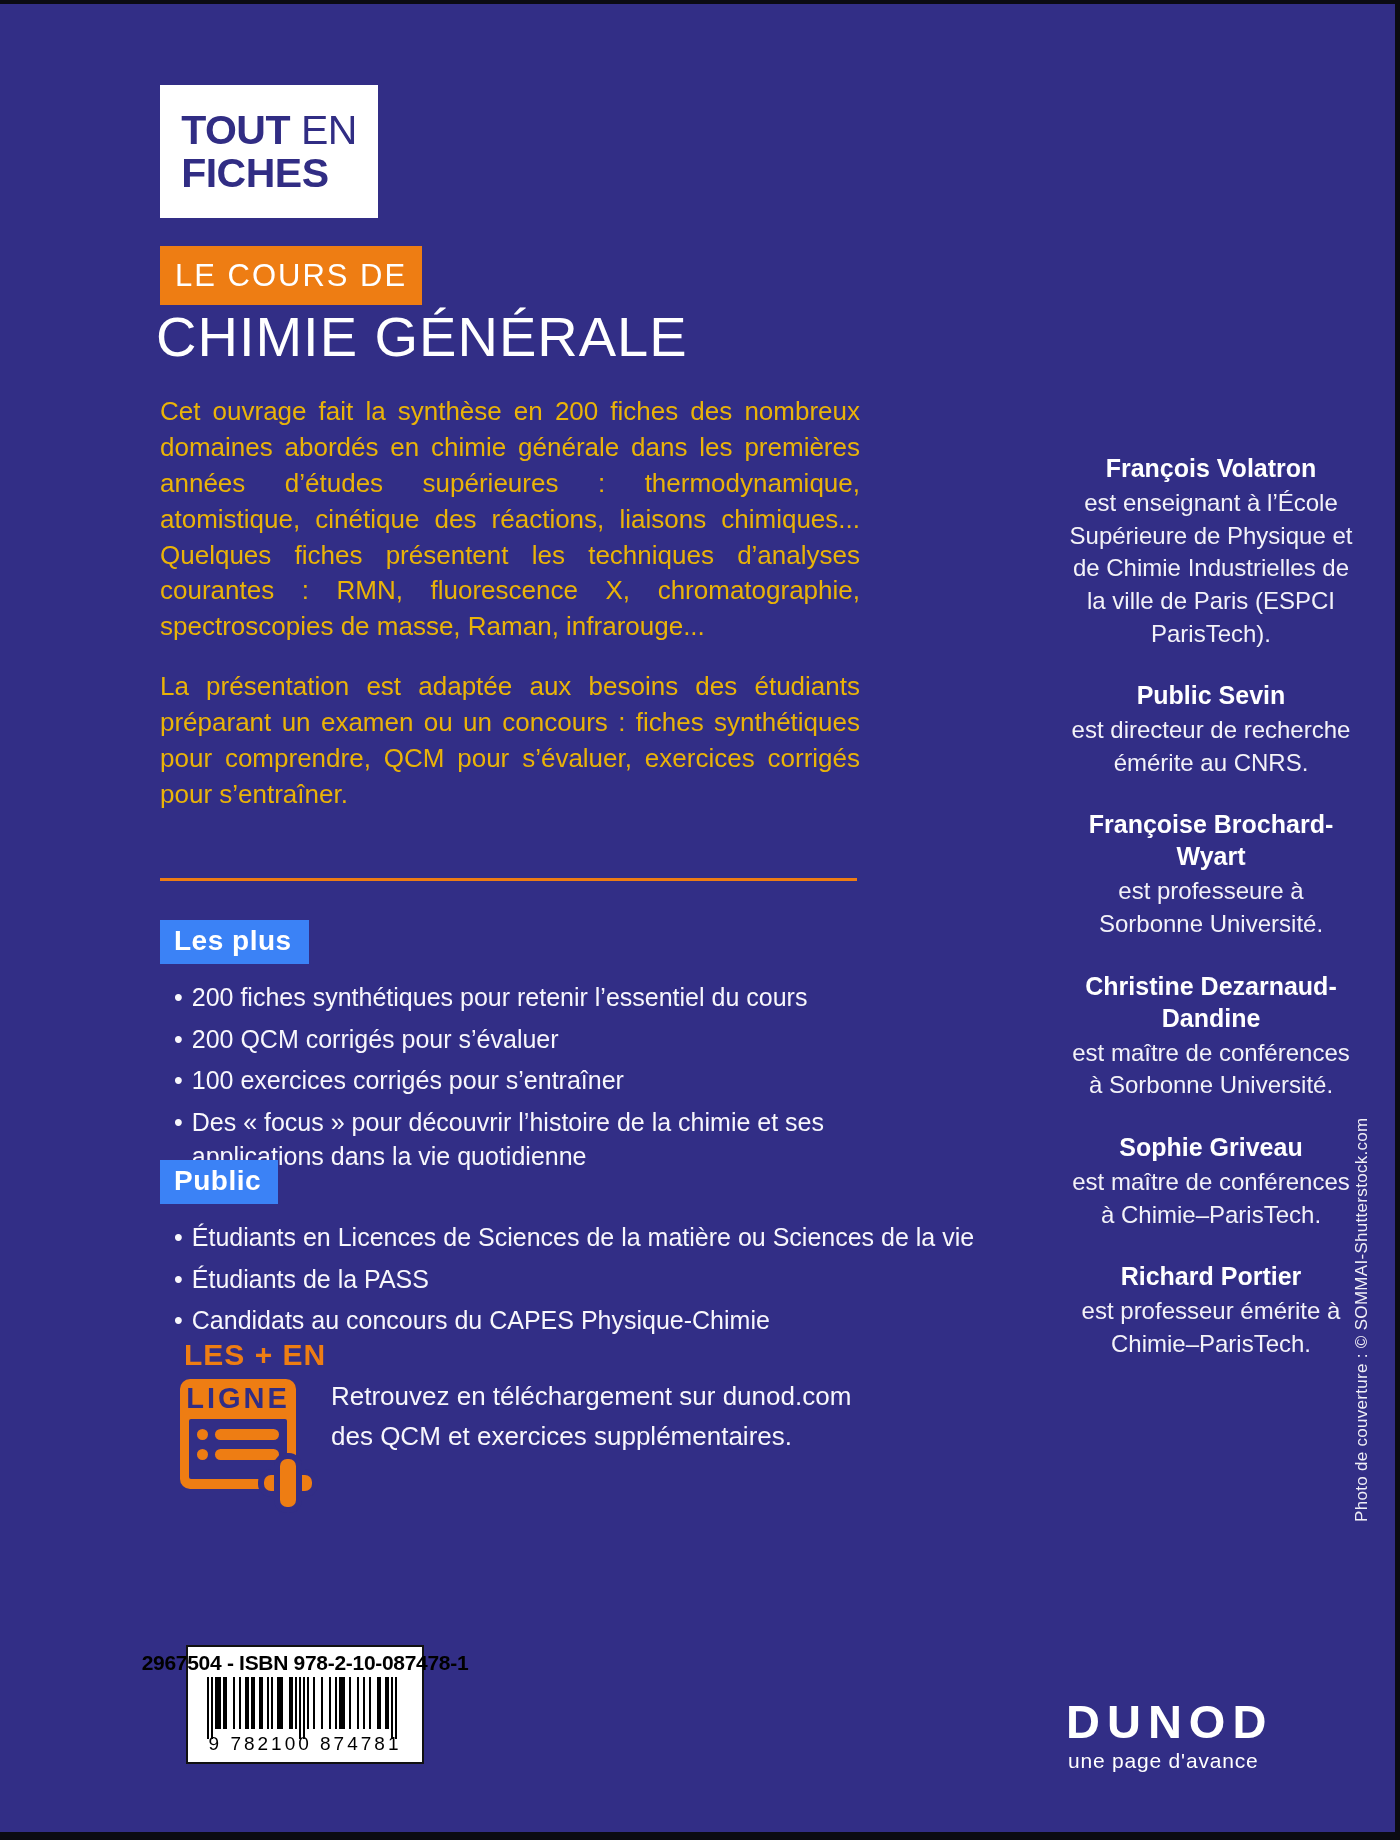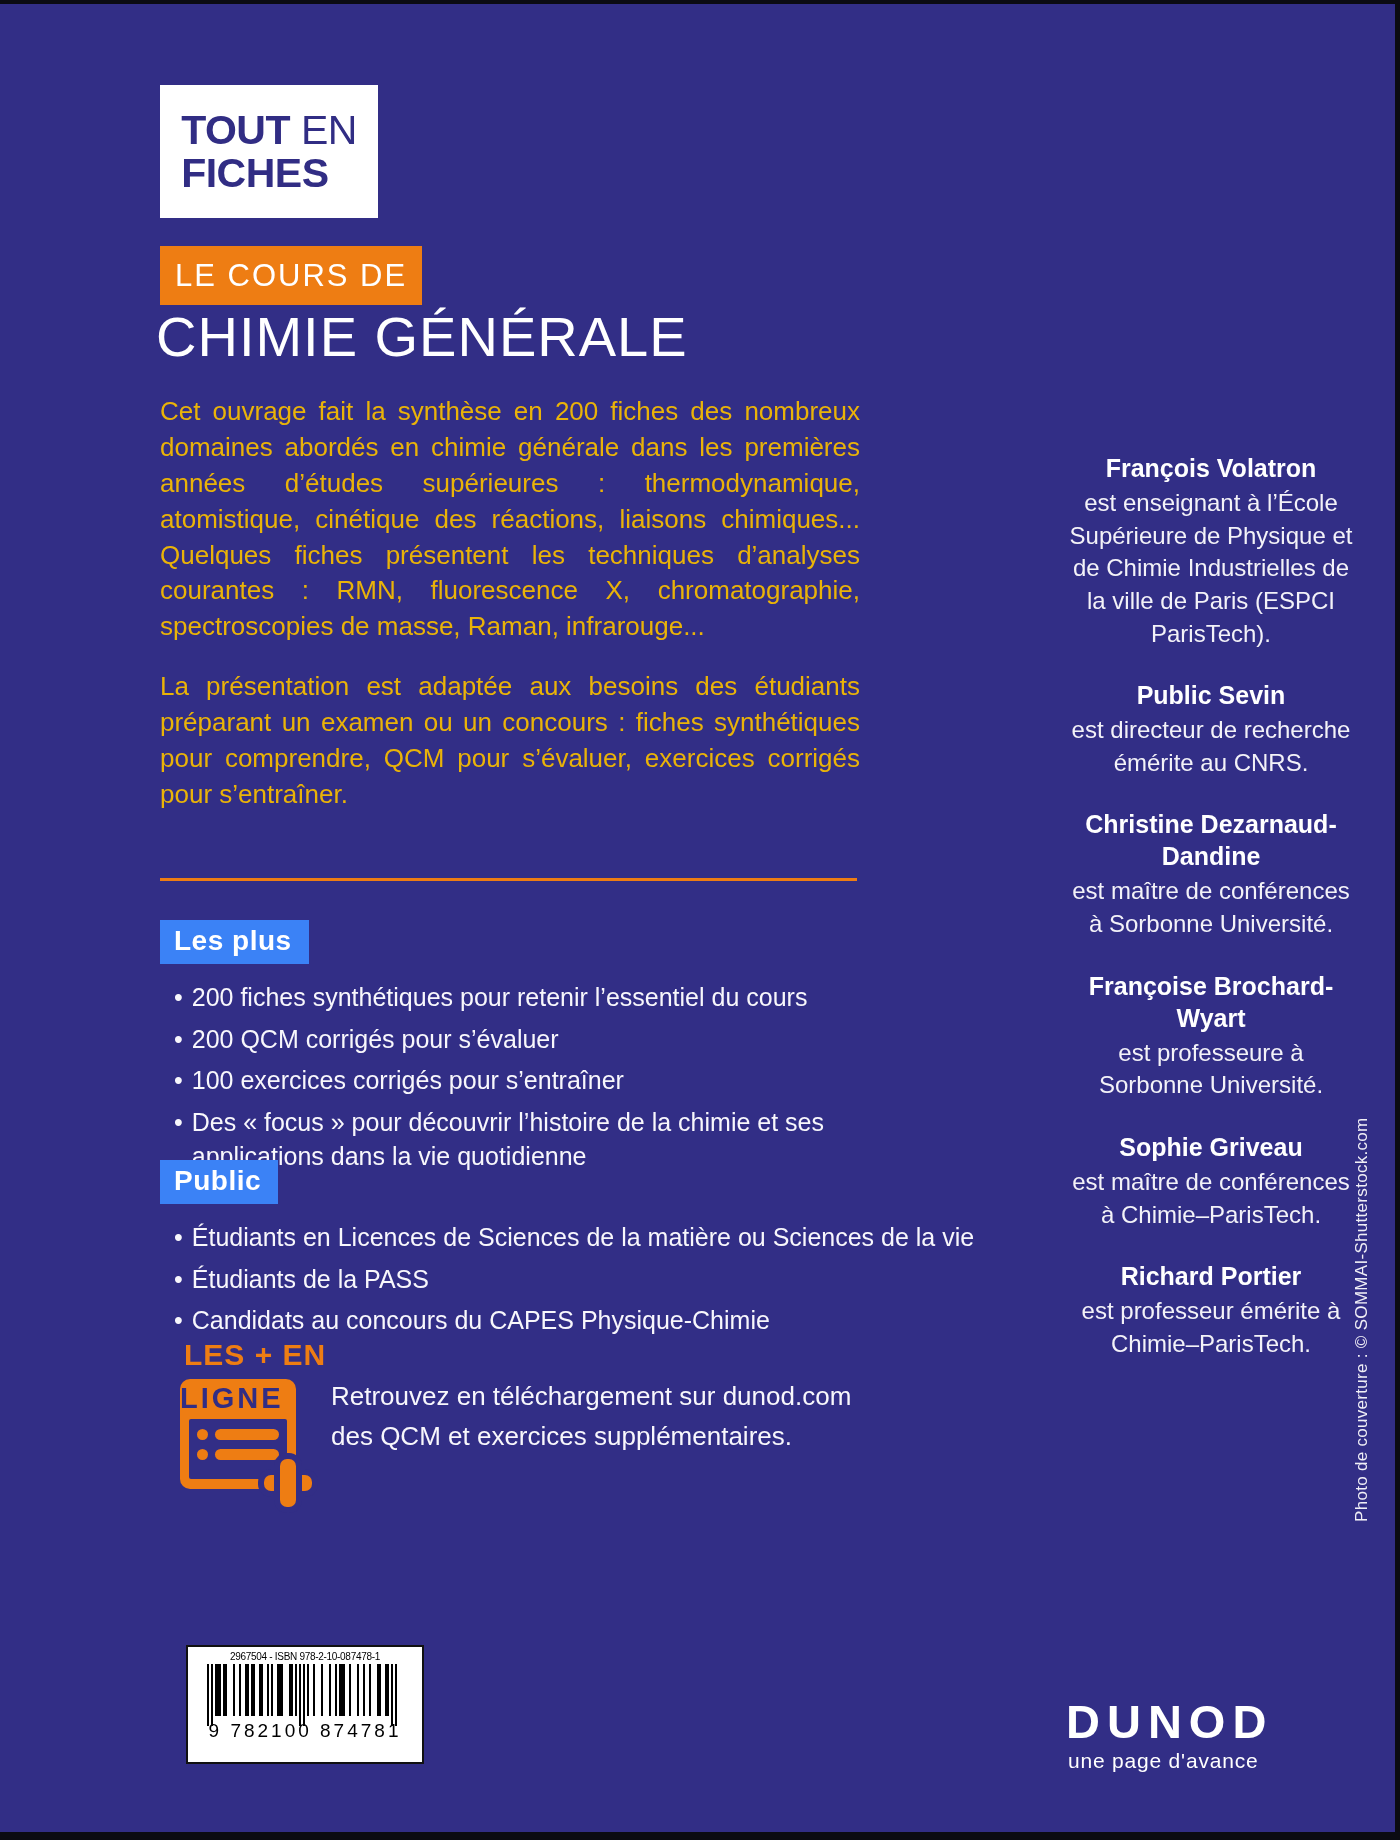--- a/index.html
+++ b/index.html
@@ -66,21 +66,21 @@
   .online-logo{position:absolute;left:180px;top:1338px;width:120px;}
   .online-logo-top{
     color:#ee7d13;font-size:30px;font-weight:bold;letter-spacing:1px;margin-left:4px;
     white-space:nowrap;
   }
   .online-box{
     position:relative;margin-top:7px;width:116px;height:110px;
     background:#ee7d13;border-radius:10px;
   }
   .online-box-label{
-    color:#312d84;font-size:29px;font-weight:bold;
+    color:#312d84;font-size:29px;font-weight:bold;text-align:center;
     letter-spacing:3px;padding-top:3px;
   }
   .online-inner{
     position:absolute;left:9px;right:9px;top:40px;bottom:10px;
     background:#322e86;border-radius:2px;padding:10px 8px 0 8px;box-sizing:border-box;
   }
   .online-row{display:flex;align-items:center;margin-bottom:9px;}
   .online-row .pt{width:11px;height:11px;border-radius:50%;background:#ee7d13;margin-right:7px;}
   .online-row .bar{height:11px;border-radius:6px;background:#ee7d13;flex:1;}
   .online-plus{position:absolute;right:-16px;bottom:-18px;width:48px;height:48px;}
@@ -100,21 +100,21 @@
   .author{margin-bottom:29px;text-align:center;}
   .author h3{margin:0 0 3px 0;color:#fff;font-size:25px;font-weight:bold;line-height:1.28;}
   .author p{margin:0;color:#f3f2f8;font-size:24px;line-height:1.36;}
 
   
   .isbn-box{
     position:absolute;left:186px;top:1645px;width:238px;height:119px;
     background:#fff;border:2px solid #111;box-sizing:border-box;
     display:flex;flex-direction:column;align-items:center;
   }
-  .isbn-line{font-size:10px;font-weight:normal;color:#000;margin-top:4px;letter-spacing:-0.3px;white-space:nowrap;}
+  .isbn-line{font-size:21px;font-weight:bold;color:#000;margin-top:4px;letter-spacing:-0.3px;white-space:nowrap;}
   .barcode-svg{margin-top:2px;}
   .barcode-digits{font-size:19px;color:#000;letter-spacing:3px;margin-top:-16px;background:transparent;}
 
   .publisher{position:absolute;left:1066px;top:1698px;color:#fff;}
   .publisher-name{font-size:47px;font-weight:bold;letter-spacing:7px;line-height:1;}
   .publisher-tagline{font-size:21px;letter-spacing:0.8px;margin-top:4px;margin-left:2px;}
 
   .credit{
     position:absolute;left:1352px;top:1522px;
     transform:rotate(-90deg);transform-origin:0 0;
@@ -211,26 +211,26 @@
   <div class="authors">
       <div class="author">
         <h3>François Volatron</h3>
         <p>est enseignant à l’École Supérieure de Physique et de Chimie Industrielles de la ville de Paris (ESPCI ParisTech).</p>
       </div>
       <div class="author">
         <h3>Public Sevin</h3>
         <p>est directeur de recherche émérite au CNRS.</p>
       </div>
       <div class="author">
+        <h3>Françoise Brochard-Wyart</h3>
+        <p>est professeure à Sorbonne Université.</p>
+      </div>
+      <div class="author">
         <h3>Christine Dezarnaud-Dandine</h3>
         <p>est maître de conférences à Sorbonne Université.</p>
-      </div>
-      <div class="author">
-        <h3>Françoise Brochard-Wyart</h3>
-        <p>est professeure à Sorbonne Université.</p>
       </div>
       <div class="author">
         <h3>Sophie Griveau</h3>
         <p>est maître de conférences à Chimie–ParisTech.</p>
       </div>
       <div class="author">
         <h3>Richard Portier</h3>
         <p>est professeur émérite à Chimie–ParisTech.</p>
       </div>
     </div>

